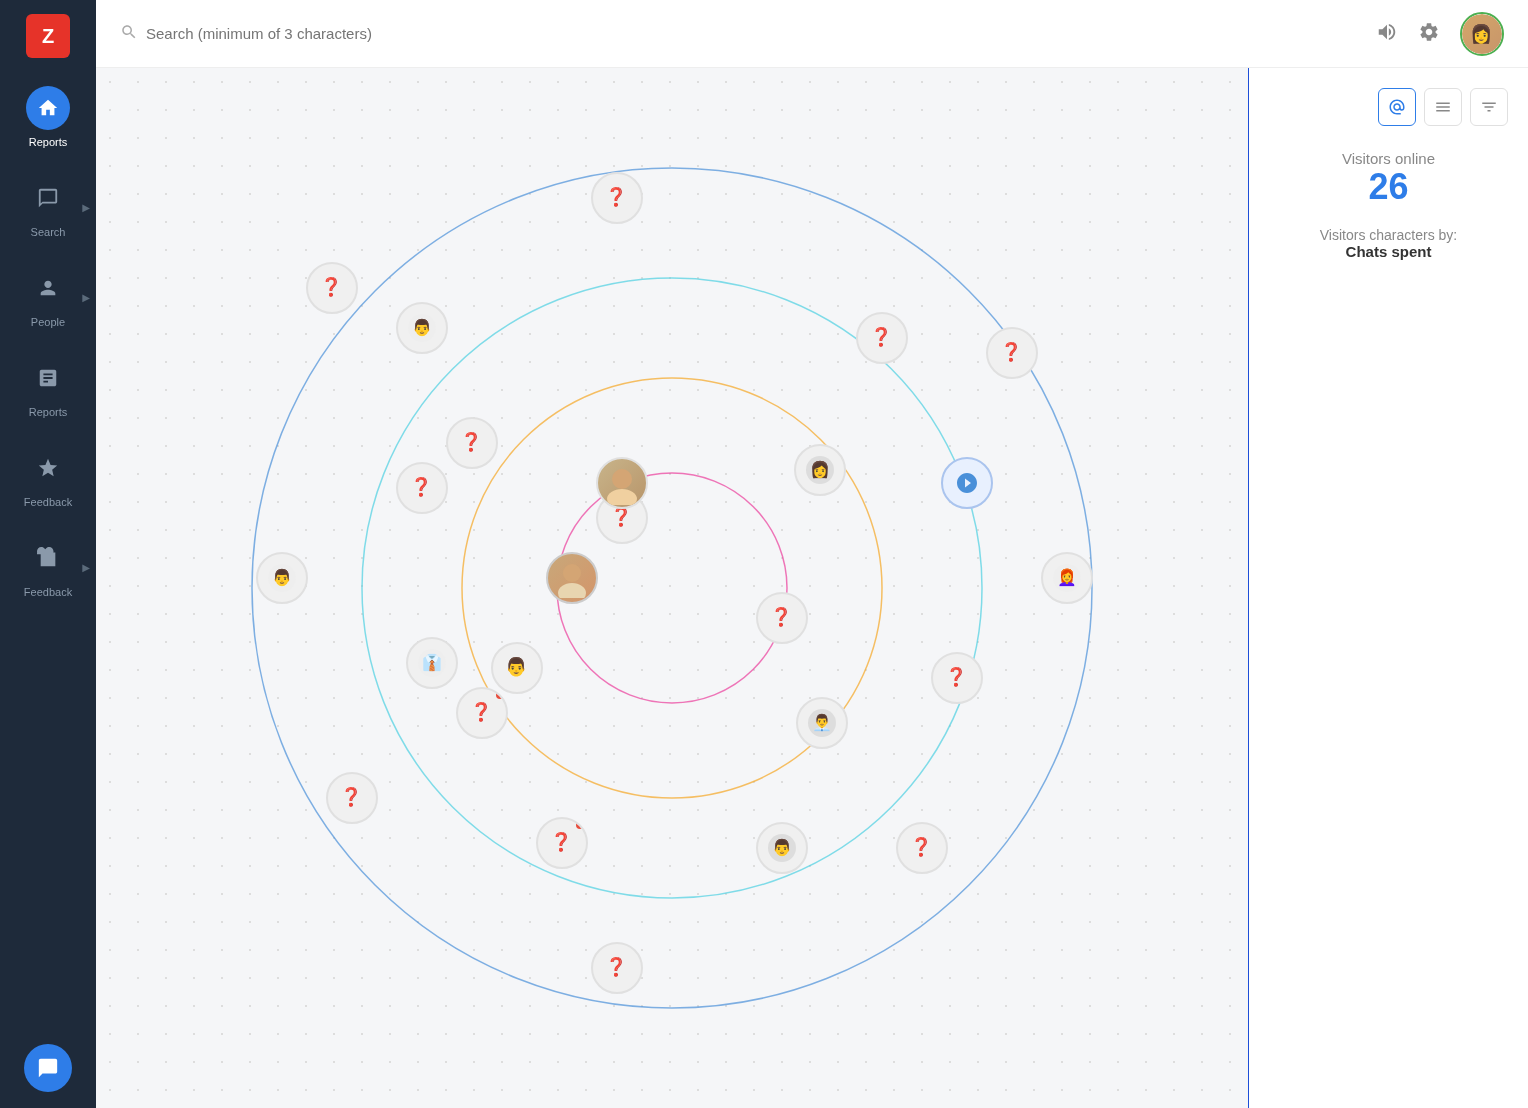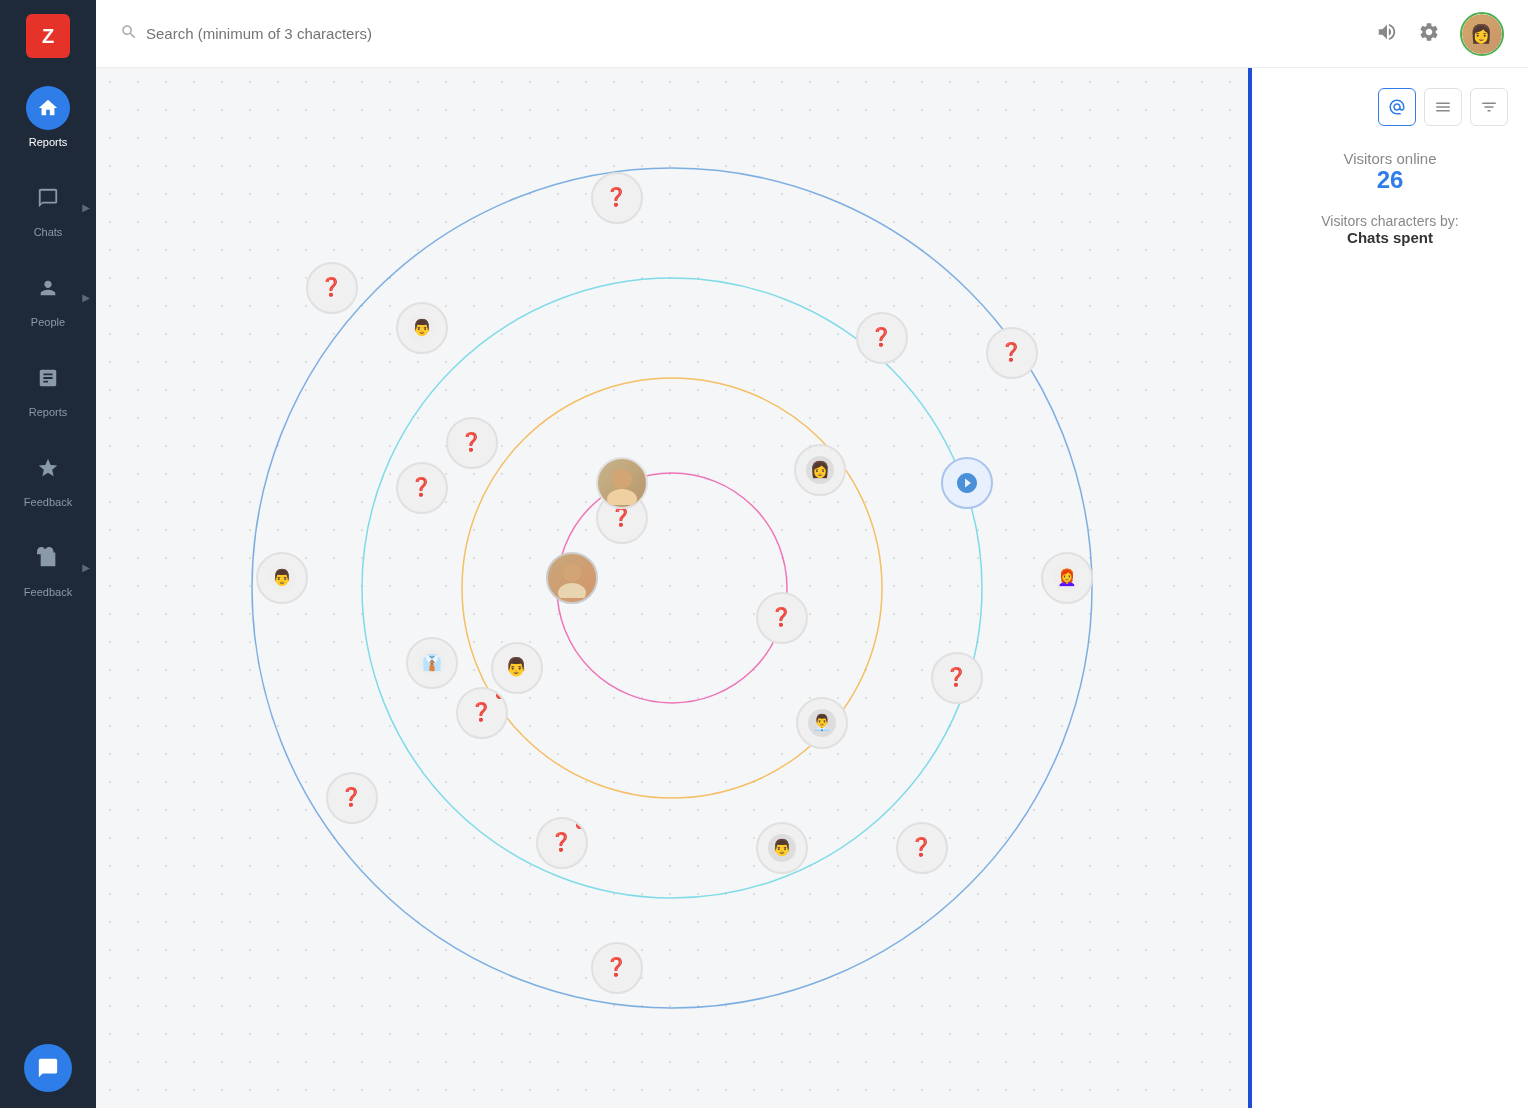--- a/index.html
+++ b/index.html
@@ -164,21 +164,21 @@
       overflow: hidden;
       background: #f5f6f8;
       background-image: radial-gradient(circle, #ddd 1px, transparent 1px);
       background-size: 28px 28px;
     }
 
     
     .right-panel {
       width: 280px;
       background: white;
-      border-left: 4px solid #1d4ed8;
+      border-left: 1px solid #1d4ed8;
       padding: 20px;
       flex-shrink: 0;
     }
     .panel-toolbar {
       display: flex;
       gap: 8px;
       margin-bottom: 24px;
       justify-content: flex-end;
     }
     .panel-btn {
@@ -194,21 +194,21 @@
       background: white;
     }
     .panel-btn.active { border-color: #2e7de8; color: #2e7de8; }
     .visitors-online-label {
       color: #888;
       font-size: 15px;
       text-align: center;
     }
     .visitors-online-count {
       color: #2e7de8;
-      font-size: 24px;
+      font-size: 36px;
       font-weight: 700;
       text-align: center;
       line-height: 1.1;
     }
     .visitors-prioritized {
       color: #888;
       font-size: 14px;
       text-align: center;
       margin-top: 16px;
     }
@@ -284,21 +284,21 @@
     </div>
     <span>Reports</span>
   </div>
 
   <div class="nav-item">
     <div class="nav-icon-wrap">
       <svg viewBox="0 0 24 24" fill="#8a99aa">
           <path d="M20 2H4c-1.1 0-2 .9-2 2v18l4-4h14c1.1 0 2-.9 2-2V4c0-1.1-.9-2-2-2zm0 14H6l-2 2V4h16v12z"></path>
         </svg>
     </div>
-    <span>Chats</span>
+    <span>Search</span>
     <span class="nav-arrow">▶</span>
   </div>
 
   <div class="nav-item">
     <div class="nav-icon-wrap">
       <svg viewBox="0 0 24 24" fill="#8a99aa">
           <path d="M12 12c2.21 0 4-1.79 4-4s-1.79-4-4-4-4 1.79-4 4 1.79 4 4 4zm0 2c-2.67 0-8 1.34-8 4v2h16v-2c0-2.66-5.33-4-8-4z"></path>
         </svg>
     </div>
     <span>People</span>

